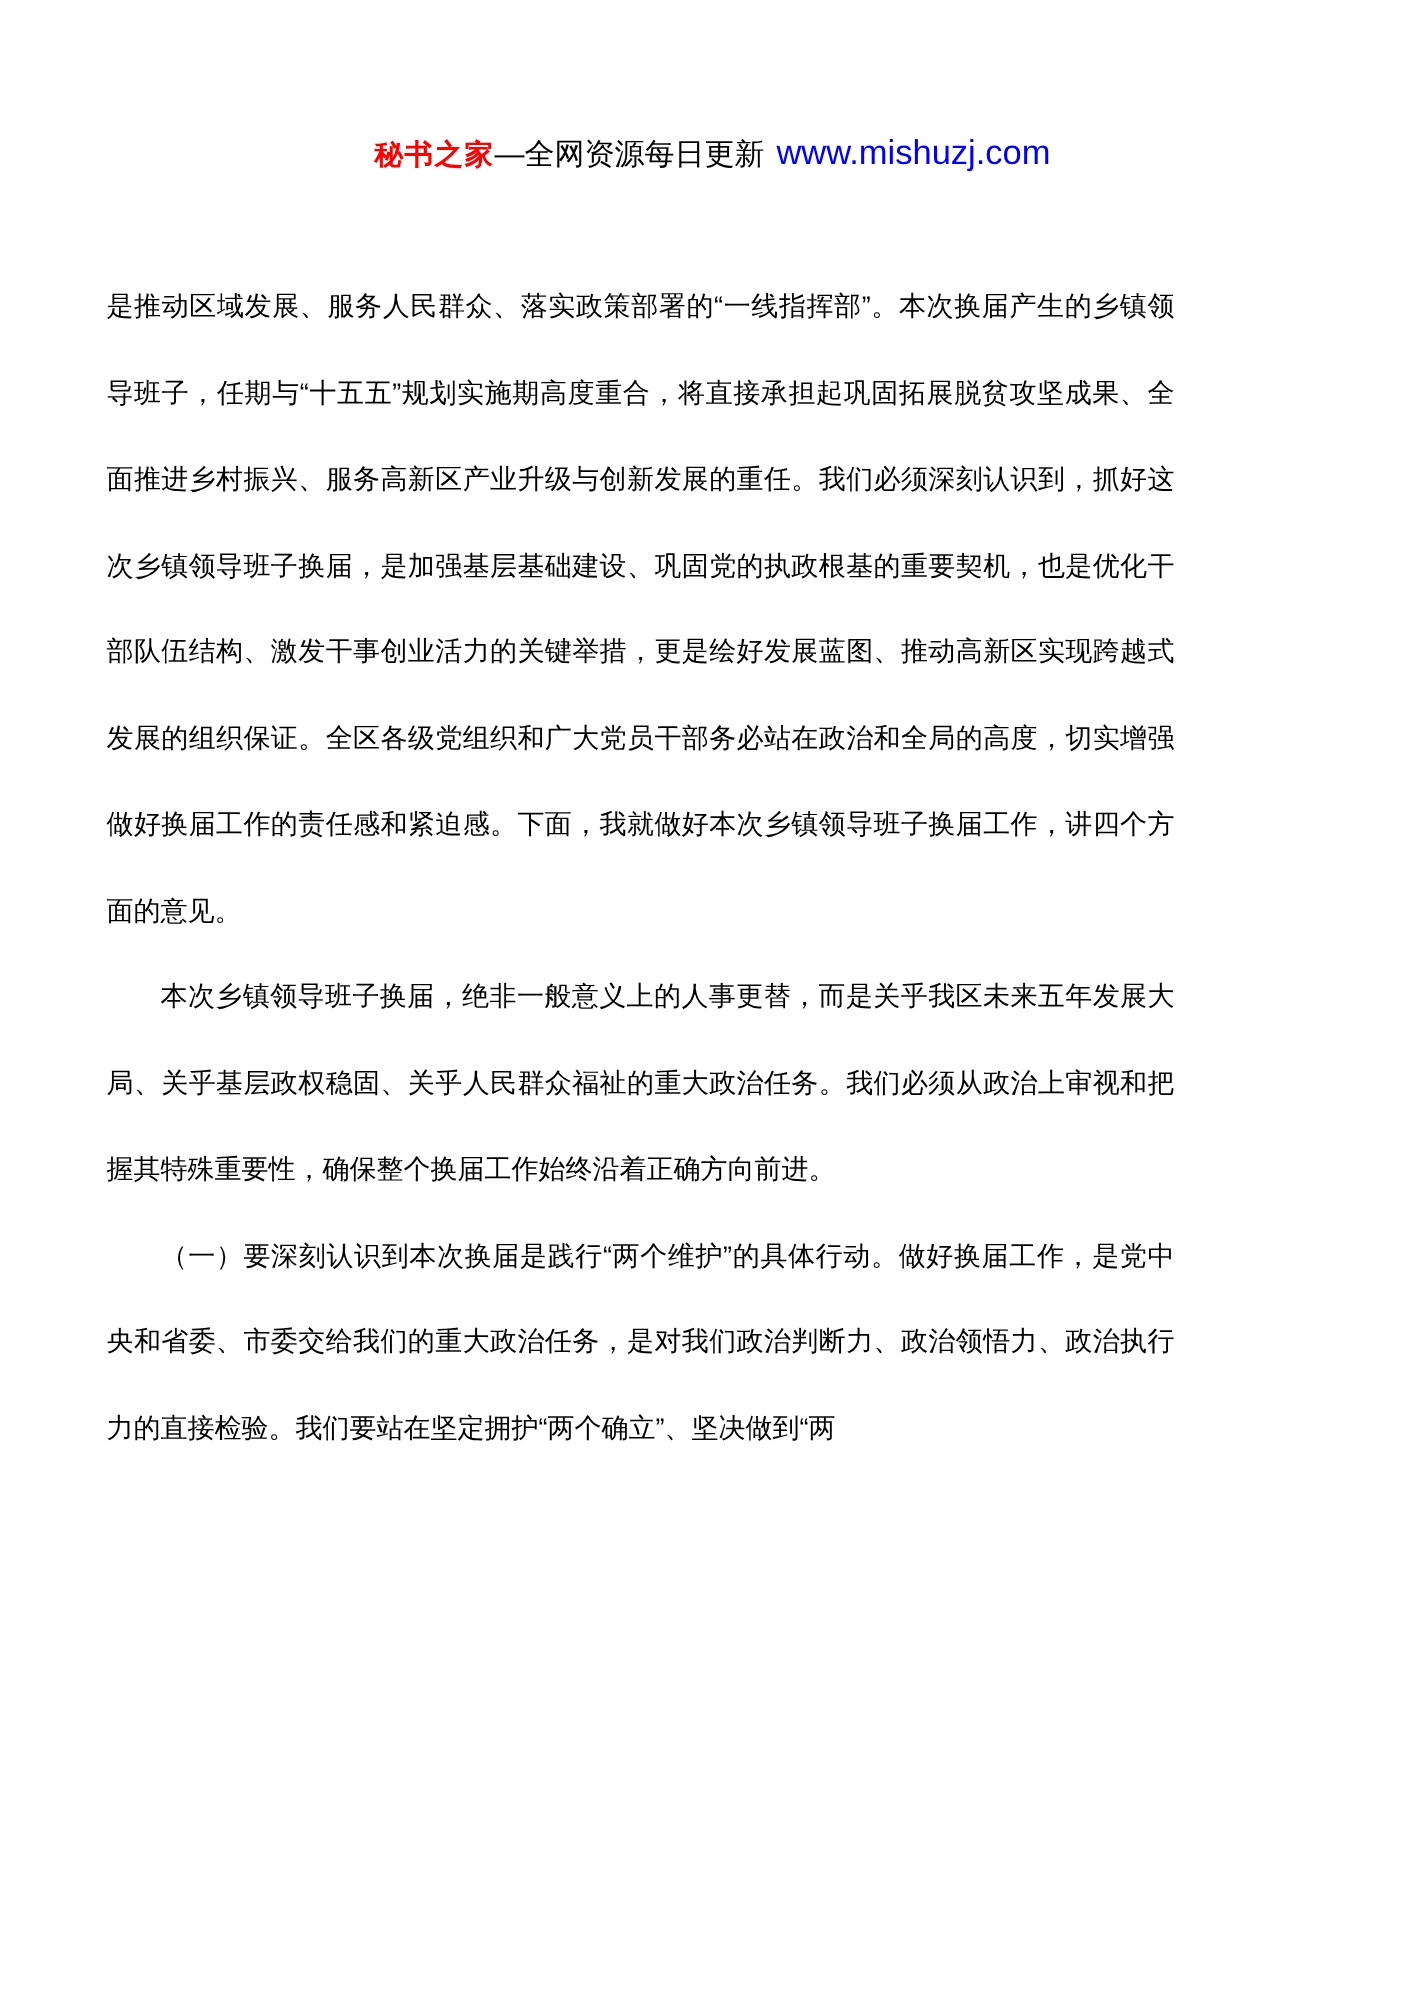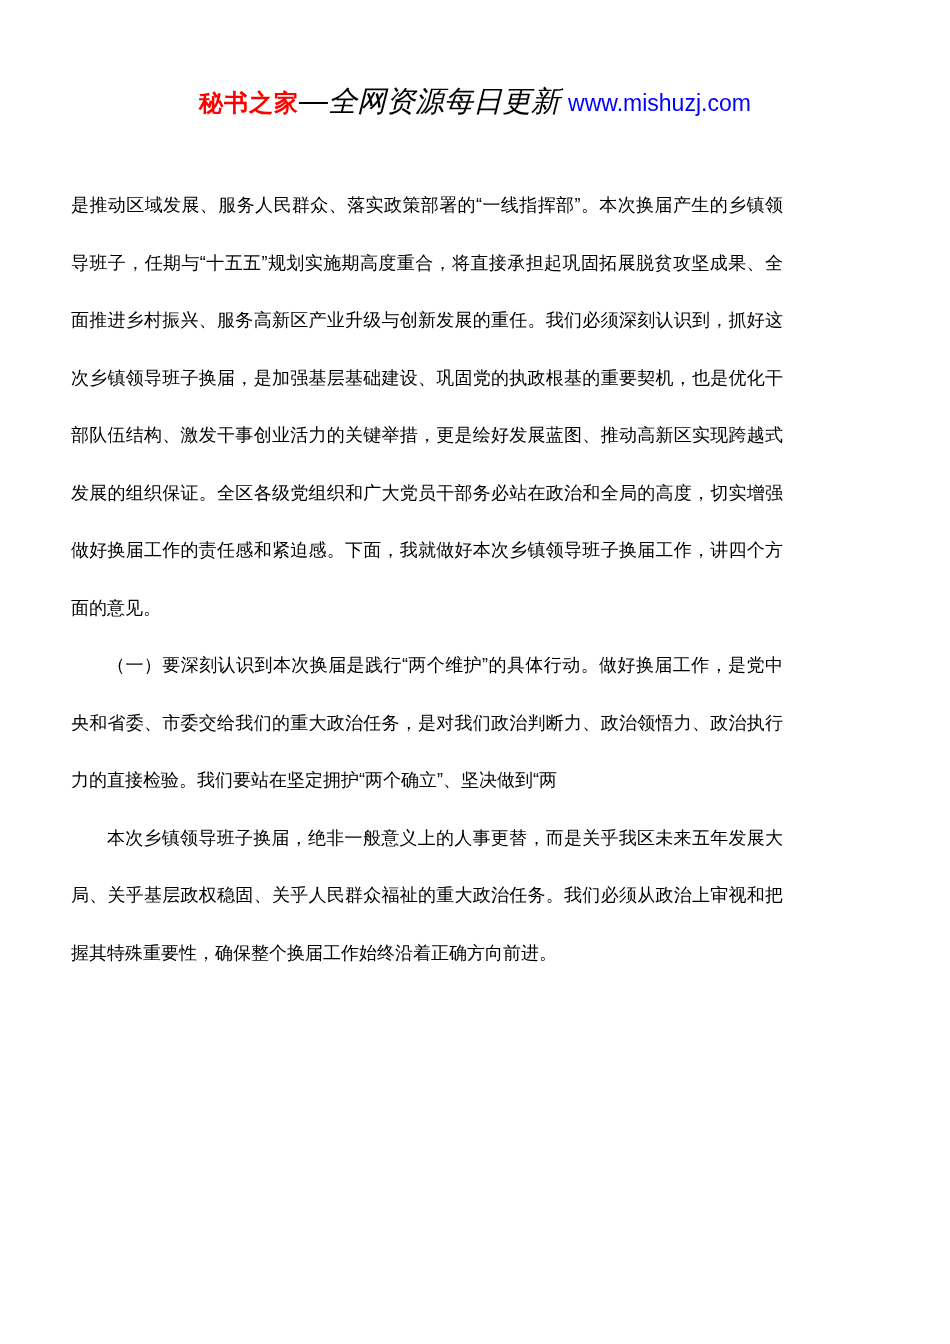--- a/index.html
+++ b/index.html
@@ -19,29 +19,28 @@
     height: 1344px;
     position: relative;
   }
   .doc-header {
     padding-top: 84px;
     text-align: center;
     line-height: 34px;
     white-space: nowrap;
   }
   .site-name {
-    font-size: 24px;
+    font-size: 19px;
     font-weight: bold;
     color: #ff0000;
     letter-spacing: 1px;
   }
   .tagline {
-    font-size: 29px;
+    font-size: 20px;
     color: #000000;
-    font-style: italic;
   }
   .site-url {
     font-size: 23px;
     color: #0000fe;
     margin-left: 8px;
     text-decoration: none;
     cursor: pointer;
   }
   .doc-body {
     margin-top: 54px;
@@ -66,17 +65,17 @@
 <body style="background: rgb(255, 255, 255);">
 
 <div class="page">
 
   <div class="doc-header">
     <span class="site-name" style="color: rgb(255, 0, 0);">秘书之家</span><span class="tagline" style="color: rgb(0, 0, 0);">—全网资源每日更新</span><a class="site-url" style="color: rgb(0, 0, 254); text-align: right;">www.mishuzj.com</a>
   </div>
 
   <div class="doc-body" style="color: rgb(0, 0, 0);">
     <p>是推动区域发展、服务人民群众、落实政策部署的“一线指挥部”。本次换届产生的乡镇领导班子，任期与“十五五”规划实施期高度重合，将直接承担起巩固拓展脱贫攻坚成果、全面推进乡村振兴、服务高新区产业升级与创新发展的重任。我们必须深刻认识到，抓好这次乡镇领导班子换届，是加强基层基础建设、巩固党的执政根基的重要契机，也是优化干部队伍结构、激发干事创业活力的关键举措，更是绘好发展蓝图、推动高新区实现跨越式发展的组织保证。全区各级党组织和广大党员干部务必站在政治和全局的高度，切实增强做好换届工作的责任感和紧迫感。下面，我就做好本次乡镇领导班子换届工作，讲四个方面的意见。</p>
+    <p class="indent">本次乡镇领导班子换届，绝非一般意义上的人事更替，而是关乎我区未来五年发展大局、关乎基层政权稳固、关乎人民群众福祉的重大政治任务。我们必须从政治上审视和把握其特殊重要性，确保整个换届工作始终沿着正确方向前进。</p>
     <p class="indent">（一）要深刻认识到本次换届是践行“两个维护”的具体行动。做好换届工作，是党中央和省委、市委交给我们的重大政治任务，是对我们政治判断力、政治领悟力、政治执行力的直接检验。我们要站在坚定拥护“两个确立”、坚决做到“两</p>
-    <p class="indent">本次乡镇领导班子换届，绝非一般意义上的人事更替，而是关乎我区未来五年发展大局、关乎基层政权稳固、关乎人民群众福祉的重大政治任务。我们必须从政治上审视和把握其特殊重要性，确保整个换届工作始终沿着正确方向前进。</p>
   </div>
 
 </div>
 
 </body></html>

